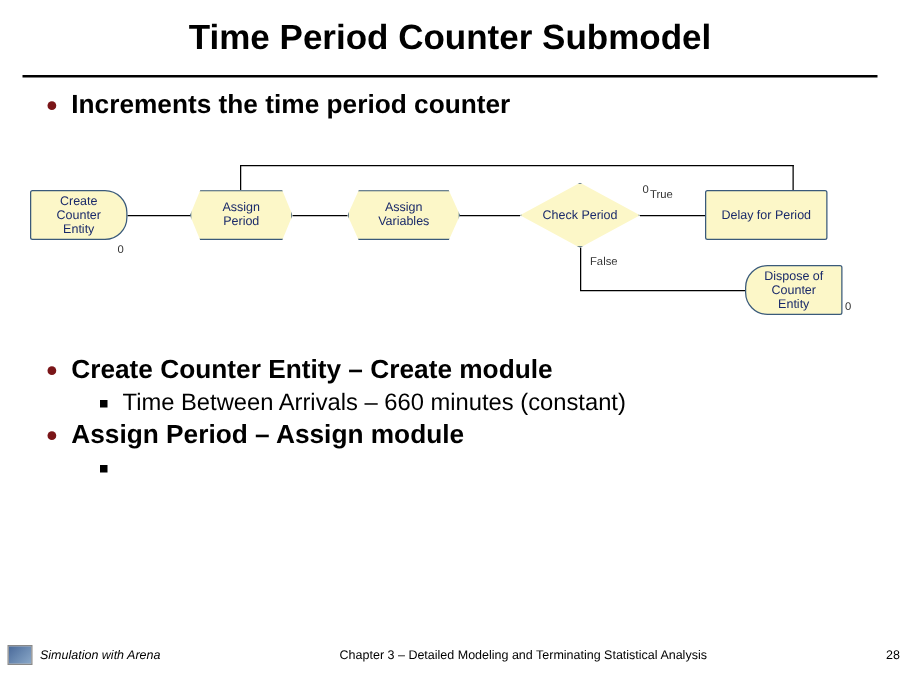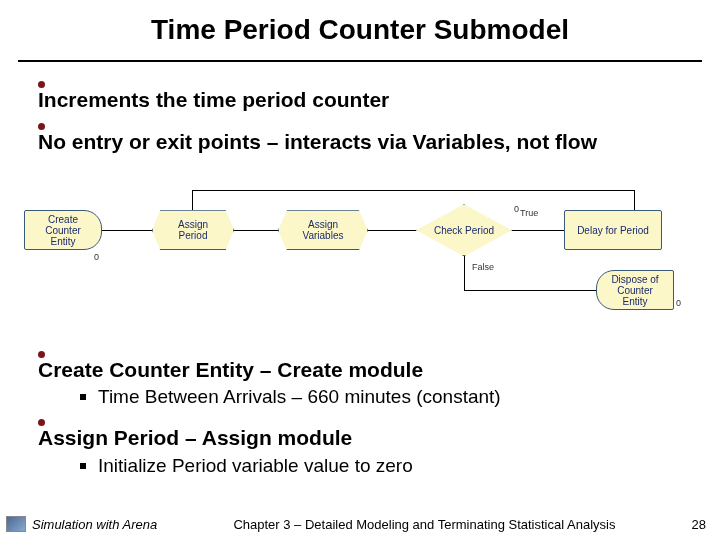--- a/index.html
+++ b/index.html
@@ -23,21 +23,20 @@
     background: #000;
     margin: 6px 18px 4px 18px;
   }
   .bullets-top {
     padding: 6px 28px 0 38px;
   }
   .b1 {
     display: flex;
     align-items: flex-start;
     margin-bottom: 2px;
-    flex-direction: column;
   }
   .dot {
     width: 7px; height: 7px;
     background: #7a1518;
     border-radius: 50%;
     margin: 9px 12px 0 0;
     flex-shrink: 0;
   }
   .b1-text {
     font-size: 21px;
@@ -129,56 +128,51 @@
   .sub-text {
     font-size: 19px;
     color: #000;
   }
   .footer {
     position: absolute;
     bottom: 6px; left: 0; right: 0;
     height: 20px;
     display: flex;
     align-items: center;
-    font-size: 13px;
+    font-size: 10px;
     font-style: italic;
     color: #000;
   }
   .footer-icon {
     width: 20px; height: 16px;
     background: linear-gradient(135deg,#4a6a9a,#8aa8c8);
     margin: 0 6px 0 6px;
     border: 1px solid #888;
   }
   .footer-left { font-style: italic; }
   .footer-center {
     flex: 1;
     text-align: center;
     font-style: normal;
   }
   .footer-right {
     font-style: normal;
-    padding-right: 14px;
     text-align: center;
   }
 </style>
 </head>
 <body>
 
 <div class="title">Time Period Counter Submodel</div>
 <div class="rule"></div>
 
 <div class="bullets-top">
   <div class="b1">
     <div class="dot"></div>
     <div class="b1-text">Increments the time period counter</div>
-  </div>
-  <div class="b1">
-    <div class="dot"></div>
-    <div class="b1-text">No entry or exit points – interacts via Variables, not flow</div>
   </div>
 </div>
 
 <div class="diagram">
 
   <div class="conn" style="left:82px; top:58px; width:50px; height:1px;"></div>
   <div class="conn" style="left:214px; top:58px; width:44px; height:1px;"></div>
   <div class="conn" style="left:348px; top:58px; width:48px; height:1px;"></div>
   <div class="conn" style="left:492px; top:58px; width:84px; height:1px;"></div>
   <div class="conn" style="left:444px; top:84px; width:1px; height:34px;"></div>
@@ -211,21 +205,20 @@
   <div class="sub">
     <div class="sq"></div>
     <div class="sub-text">Time Between Arrivals – 660 minutes (constant)</div>
   </div>
   <div class="b1">
     <div class="dot"></div>
     <div class="b1-text">Assign Period – Assign module</div>
   </div>
   <div class="sub">
     <div class="sq"></div>
-    <div class="sub-text">Initialize Period variable value to zero</div>
   </div>
 </div>
 
 <div class="footer">
   <div class="footer-icon"></div>
   <div class="footer-left">Simulation with Arena</div>
   <div class="footer-center">Chapter 3 – Detailed Modeling and Terminating Statistical Analysis</div>
   <div class="footer-right">28</div>
 </div>
 

